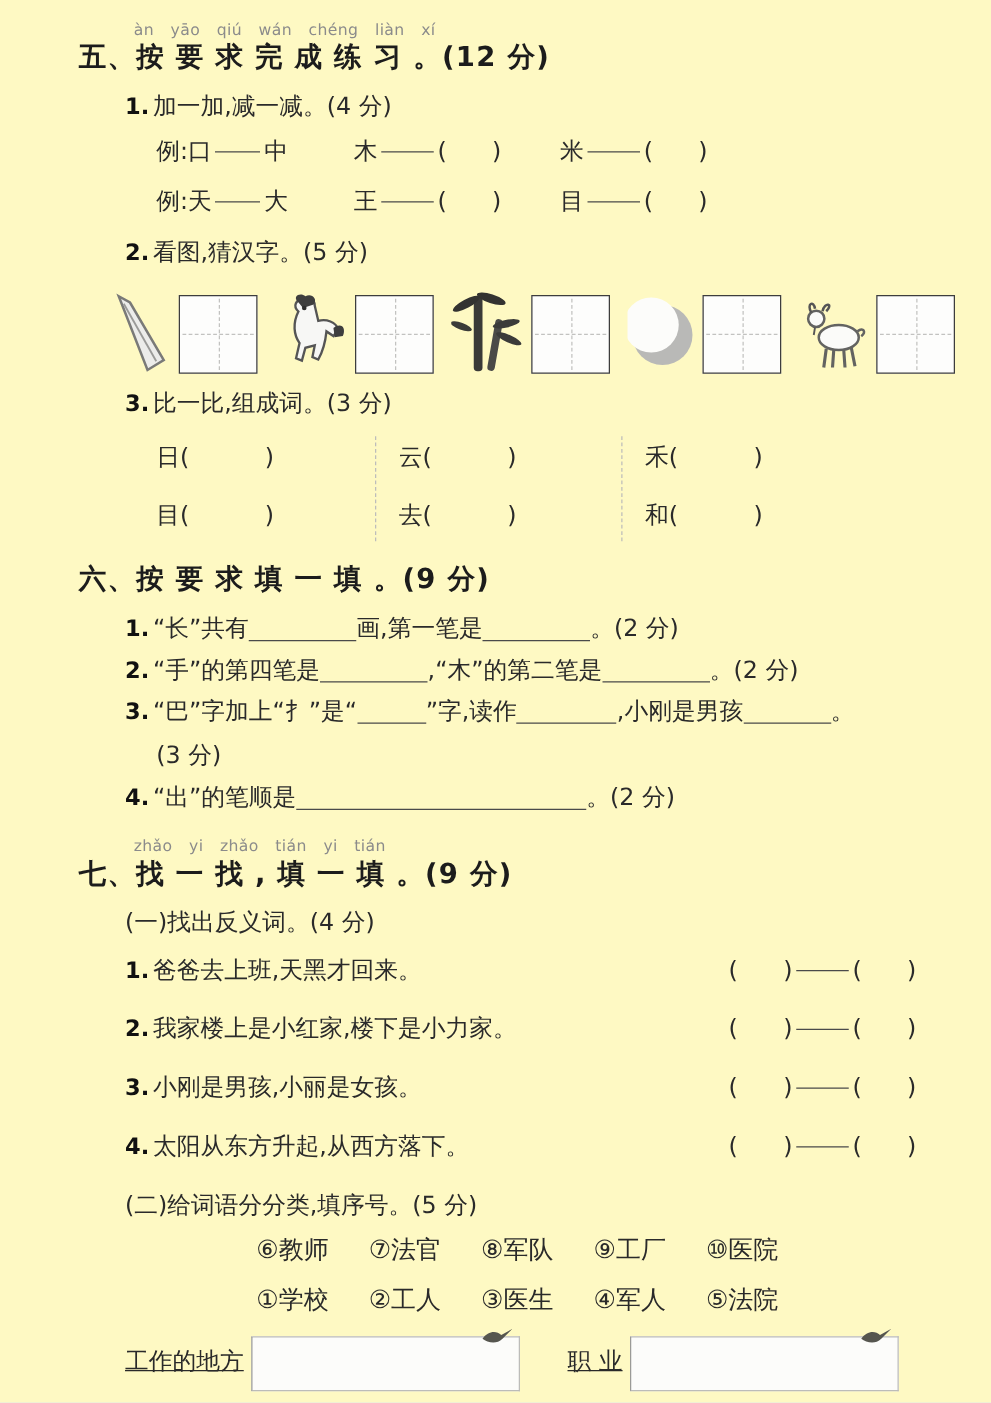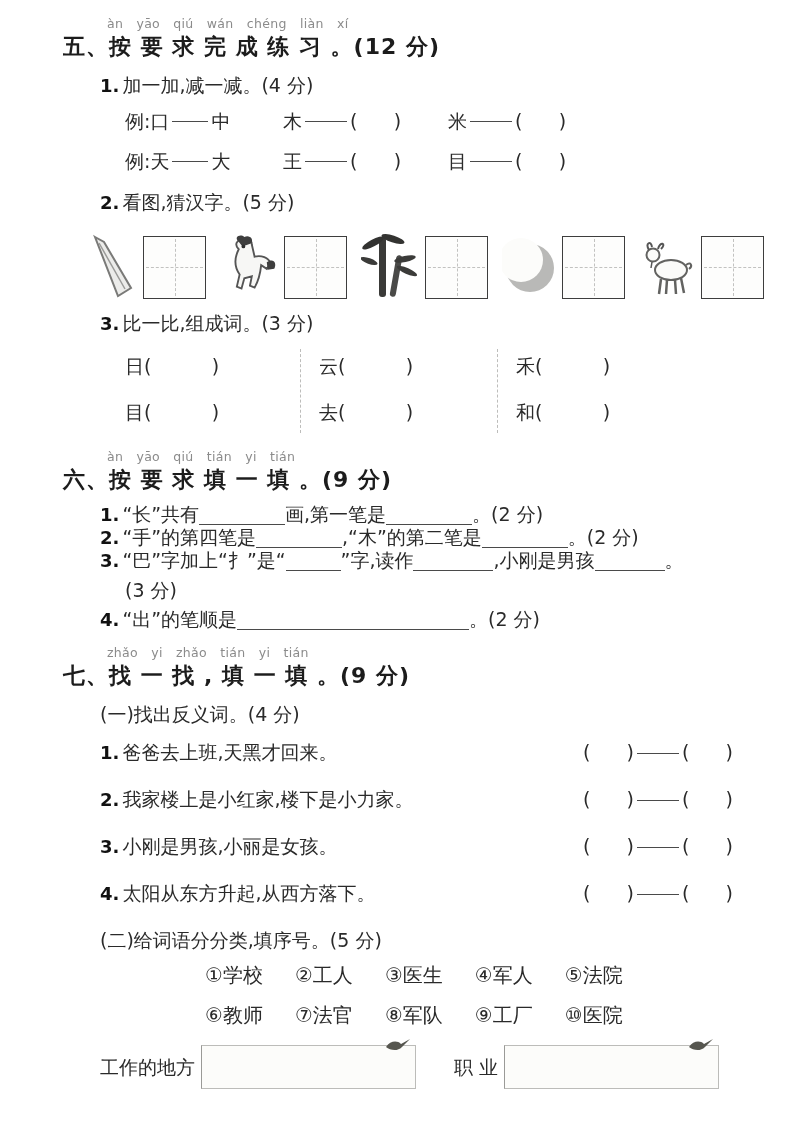--- a/index.html
+++ b/index.html
@@ -1,20 +1,20 @@
 <!DOCTYPE html>
 <html><head>
 <meta charset="utf-8">
 <style>
   * { margin:0; padding:0; box-sizing:border-box; }
   html,body { background:#e8e8e6; }
   body { font-family:"DejaVu Sans","Liberation Sans",sans-serif; }
   .page {
     position:relative; width:793px; height:1122px; margin:0 auto;
-    background:#ffffff; color:#2a2a2a; overflow:hidden;
+    background:#fef9c3; color:#2a2a2a; overflow:hidden;
     padding:16px 40px 0 63px; font-size:19px;
   }
   .pinyin {
     color:#8b8b8b; font-size:12.5px; word-spacing:9px; letter-spacing:.3px;
     margin-left:44px; height:16px; line-height:16px;
   }
   .sec-title { font-size:22px; font-weight:700; color:#1c1c1c; letter-spacing:1px; line-height:30px; margin-bottom:8px; }
   .item-label { margin-left:37px; line-height:30px; margin-top:6px; }
   .num { font-weight:700; color:#111; margin-right:3px; font-size:18px; }
   .pre { white-space:pre; }
@@ -39,27 +39,27 @@
   
   .cmp-grid { display:flex; margin-left:62px; margin-top:10px; }
   .cmp-col { display:flex; flex-direction:column; gap:12px; }
   .cmp-col .cmp-cell { line-height:34px; }
   .cmp-c1 { width:175px; } .cmp-c2 { width:178px; } .cmp-c3 { width:170px; }
   .vdash { border-left:1.5px dashed #bdbdbb; margin:0 18px 0 0; height:84px; }
 
   
   .blank { display:inline-block; border-bottom:1.6px solid #4a4a4a; height:20px; vertical-align:-4px; }
   .w55{width:55px;} .w80{width:80px;} .w86{width:86px;} .w70{width:70px;} .w230{width:232px;}
-  .s6-line { margin-left:37px; line-height:23px; }
+  .s6-line { margin-left:37px; line-height:33px; }
   .s6-sub  { margin-left:62px; line-height:36px; }
 
   
   .ant-row { display:flex; justify-content:space-between; margin:0 20px 0 37px; line-height:46px; }
   .circ-row { display:flex; gap:32px; margin-left:142px; line-height:40px; font-size:20px; }
-  .cat-row { display:flex; align-items:center; margin:10px 0 0 37px; }
+  .cat-row { display:flex; align-items:flex-start; margin:10px 0 0 37px;text-decoration:underline; }
   .answer-box { position:relative; width:215px; height:44px; border:1px solid #bcbcb9; border-left:1.5px solid #9a9a97; background:#fcfcfa; margin:0 6px; }
   .answer-box .bird { position:absolute; top:-8px; right:4px; }
   .cat-label { line-height:40px; }
   svg { display:block; }
 </style>
 </head>
 <body>
 
 <div class="page">
 
@@ -173,21 +173,20 @@
       </div>
       <span class="vdash"></span>
       <div class="cmp-col cmp-c3">
         <span class="cmp-cell"><span>禾</span><span class="pre">(          )</span></span>
         <span class="cmp-cell"><span>和</span><span class="pre">(          )</span></span>
       </div>
     </div>
   </div>
 
   <div style="margin-top:16px;">
-    <div class="pinyin">àn yāo qiú tián yi tián</div>
     <div class="sec-title">六、按 要 求 填 一 填 。(9 分)</div>
 
     <div class="s6-line">
       <span class="num">1.</span><span>“长”共有</span><span class="blank w86"></span><span>画,第一笔是</span><span class="blank w86"></span><span>。(2 分)</span>
     </div>
     <div class="s6-line">
       <span class="num">2.</span><span>“手”的第四笔是</span><span class="blank w86"></span><span>,“木”的第二笔是</span><span class="blank w86"></span><span>。(2 分)</span>
     </div>
     <div class="s6-line">
       <span class="num">3.</span><span>“巴”字加上“扌”是“</span><span class="blank w55"></span><span>”字,读作</span><span class="blank w80"></span><span>,小刚是男孩</span><span class="blank w70"></span><span>。</span>
@@ -216,33 +215,33 @@
       <span><span class="num">3.</span><span>小刚是男孩,小丽是女孩。</span></span>
       <span><span class="pre">(      )</span><span class="dashline"></span><span class="pre">(      )</span></span>
     </div>
     <div class="ant-row">
       <span><span class="num">4.</span><span>太阳从东方升起,从西方落下。</span></span>
       <span><span class="pre">(      )</span><span class="dashline"></span><span class="pre">(      )</span></span>
     </div>
 
     <div class="item-label" style="margin-top:8px;">(二)给词语分分类,填序号。(5 分)</div>
 
+    <div class="circ-row">
+      <span>⑥教师</span>
+      <span>⑦法官</span>
+      <span>⑧军队</span>
+      <span>⑨工厂</span>
+      <span>⑩医院</span>
+    </div>
     <div class="circ-row">
       <span>①学校</span>
       <span>②工人</span>
       <span>③医生</span>
       <span>④军人</span>
       <span>⑤法院</span>
-    </div>
-    <div class="circ-row">
-      <span>⑥教师</span>
-      <span>⑦法官</span>
-      <span>⑧军队</span>
-      <span>⑨工厂</span>
-      <span>⑩医院</span>
     </div>
 
     <div class="cat-row">
       <span class="cat-label">工作的地方</span>
       <span class="answer-box">
         <span class="bird">
           <svg width="26" height="15" viewBox="0 0 26 15">
               <path d="M1 9 C5 3 12 2 16 6 L25 1 L17 9 C12 14 5 12 1 9 Z" fill="#56564f"></path>
             </svg>
         </span>

